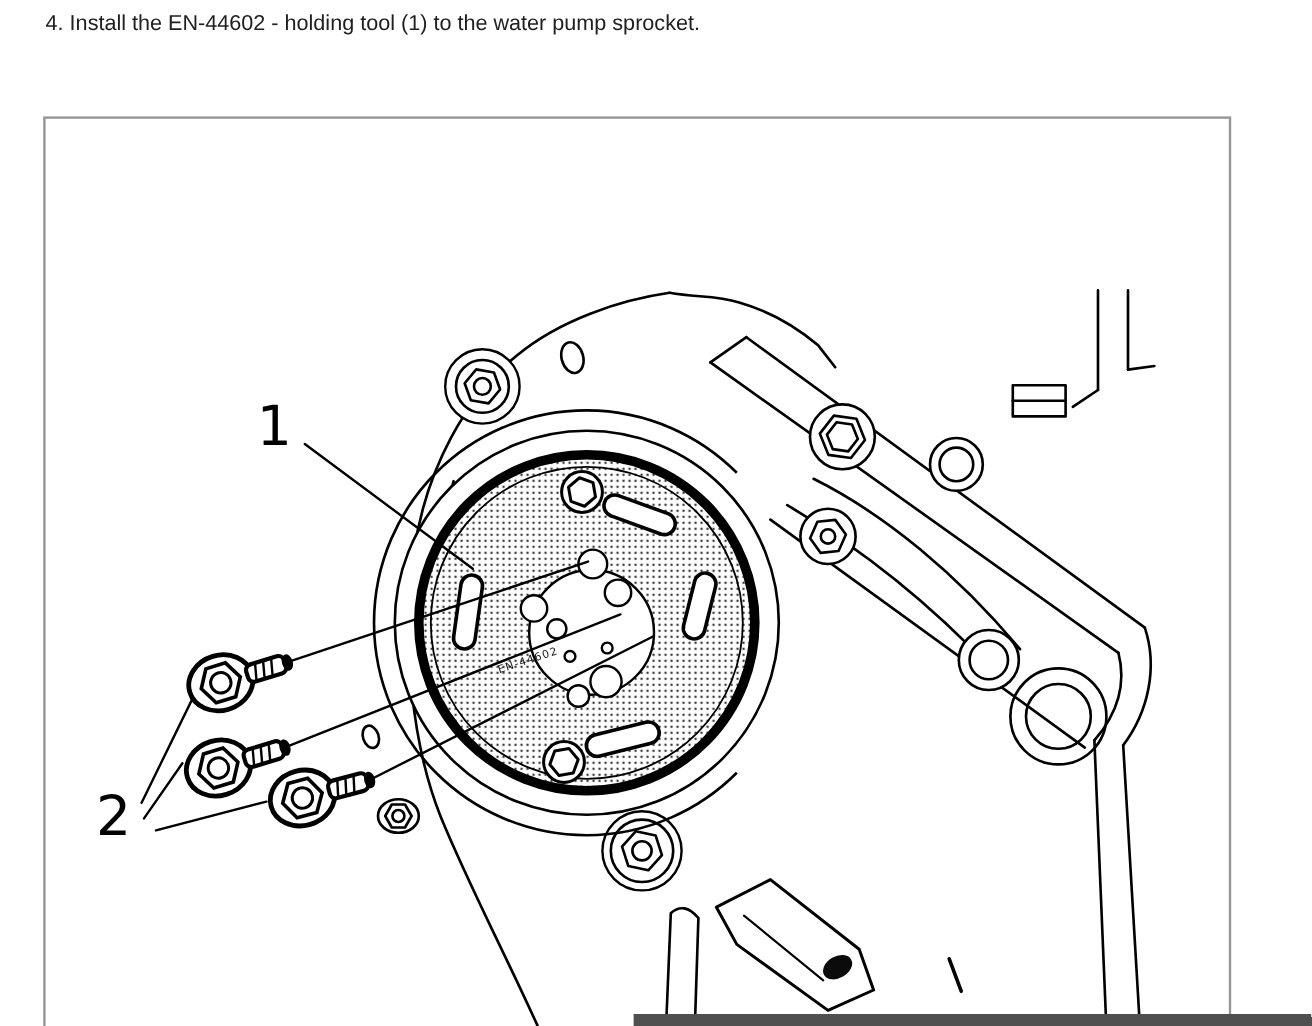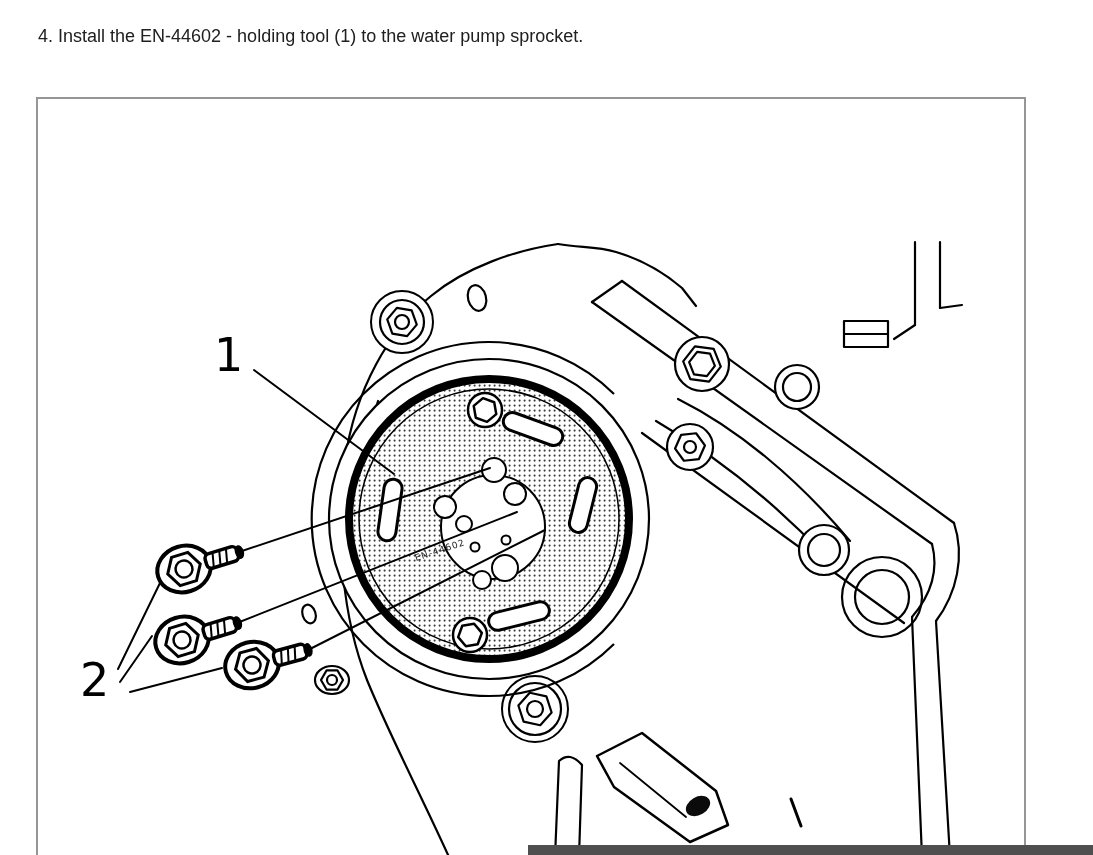--- a/index.html
+++ b/index.html
@@ -5,21 +5,21 @@
   html,body { margin:0; padding:0; background:#ffffff; }
   .page {
     position:relative;
     width:1093px; height:855px;
     background:#ffffff;
     overflow:hidden;
     font-family:"Liberation Sans", sans-serif;
   }
   .instruction {
     position:absolute;
-    left:38px; top:24px;
+    left:38px; top:7px;
     font-size:18px;
     line-height:1.35;
     color:#202020;
   }
   .figure-box {
     position:absolute;
     left:36px; top:97px;
     width:986px; height:770px;
     border:2px solid #969696;
     background:#ffffff;

